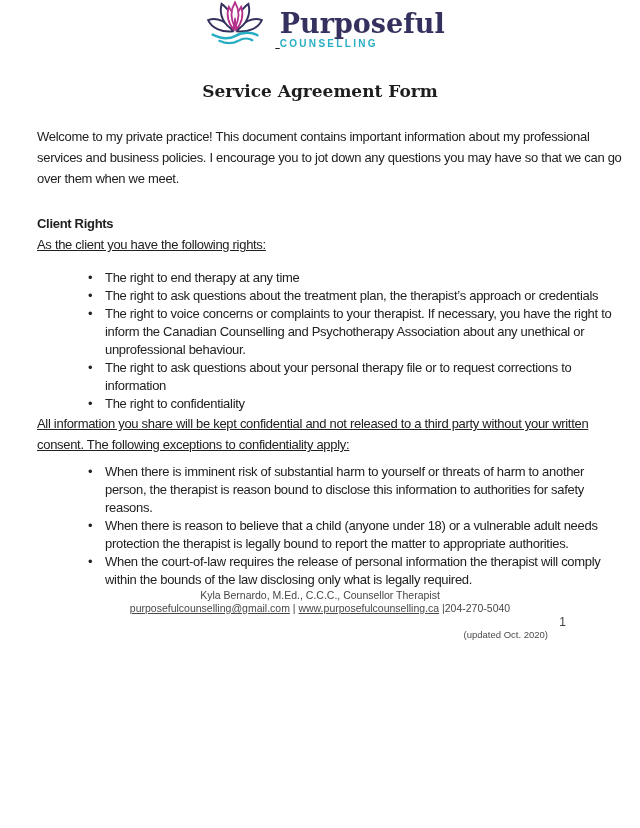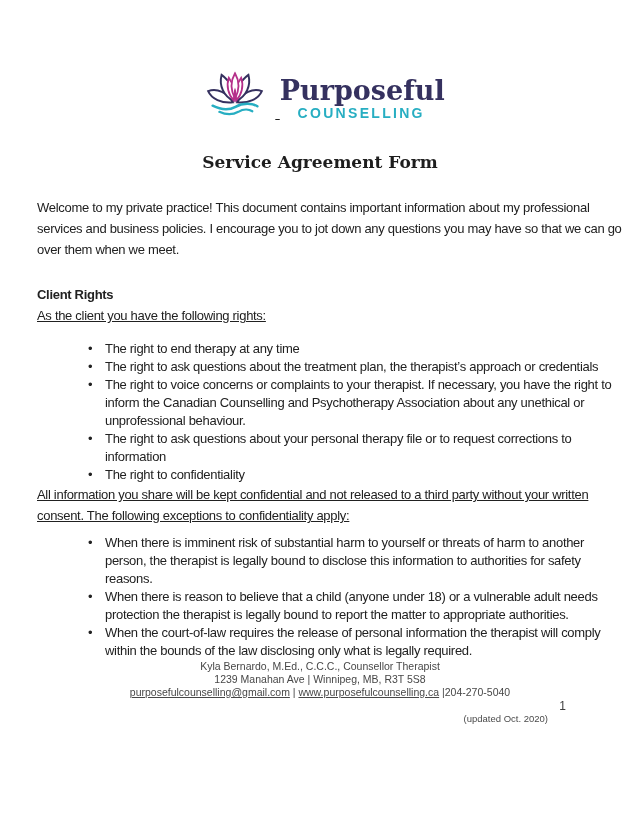--- a/index.html
+++ b/index.html
@@ -1,30 +1,30 @@
 <!DOCTYPE html>
 <html><head>
 <meta charset="utf-8">
 <style>
   html,body{margin:0;padding:0;background:#ffffff;}
   .page{
     width:640px;height:828px;background:#ffffff;overflow:hidden;position:relative;
     font-family:"Liberation Sans",sans-serif;color:#212121;box-sizing:border-box;
   }
   
-  .logo-block{text-align:center;padding-top:71px;line-height:0;text-decoration:underline;}
+  .logo-block{text-align:center;line-height:0;text-decoration:underline;}
   .logo-svg{display:inline-block;width:80px;height:47px;}
   .brand-block{display:inline-block;text-align:center;line-height:1;}
   .brand-name{
     font-family:"DejaVu Serif",serif;font-weight:bold;font-size:27px;
     color:#35315f;letter-spacing:0;line-height:1;margin-top:-3px;
   }
   .brand-sub{
-    font-size:14px;font-weight:bold;color:#27aec2;letter-spacing:2.3px;
-    text-align:center;padding-right:2px;margin-top:2px;line-height:1;
+    font-size:10px;font-weight:bold;color:#27aec2;letter-spacing:2.3px;
+    text-align:left;padding-right:2px;margin-top:2px;line-height:1;
   }
   
   .doc-title{
     margin-top:32px;text-align:center;font-family:"DejaVu Serif",serif;
     font-weight:bold;font-size:17px;color:#1e1e1e;line-height:20px;
   }
   
   .content{padding:0 30px 0 37px;font-size:13px;letter-spacing:-0.3px;}
   .para{line-height:21px;}
   .para .ln{white-space:nowrap;}
@@ -137,21 +137,21 @@
     <div class="lead">
       <div class="ln">All information you share will be kept confidential and not released to a third party without your written</div>
       <div class="ln">consent. The following exceptions to confidentiality apply:</div>
     </div>
 
     <div class="bullets second">
       <div class="bullet">
         <span class="marker">•</span>
         <div class="bullet-lines">
           <div class="ln">When there is imminent risk of substantial harm to yourself or threats of harm to another</div>
-          <div class="ln">person, the therapist is legally bound to disclose this information to authorities for safety</div>
+          <div class="ln">person, the therapist is reason bound to disclose this information to authorities for safety</div>
           <div class="ln">reasons.</div>
         </div>
       </div>
       <div class="bullet">
         <span class="marker">•</span>
         <div class="bullet-lines">
           <div class="ln">When there is reason to believe that a child (anyone under 18) or a vulnerable adult needs</div>
           <div class="ln">protection the therapist is legally bound to report the matter to appropriate authorities.</div>
         </div>
       </div>
@@ -160,20 +160,19 @@
         <div class="bullet-lines">
           <div class="ln">When the court-of-law requires the release of personal information the therapist will comply</div>
           <div class="ln">within the bounds of the law disclosing only what is legally required.</div>
         </div>
       </div>
     </div>
   </div>
 
   <div class="footer">
     <div>Kyla Bernardo, M.Ed., C.C.C., Counsellor Therapist</div>
-    <div>1239 Manahan Ave | Winnipeg, MB, R3T 5S8</div>
     <div><span class="link">purposefulcounselling@gmail.com</span><span> | </span><span class="link">www.purposefulcounselling.ca</span><span> |204-270-5040</span></div>
   </div>
 
   <div class="page-num">1</div>
   <div class="updated">(updated Oct. 2020)</div>
 
 </div>
 
 </body></html>

